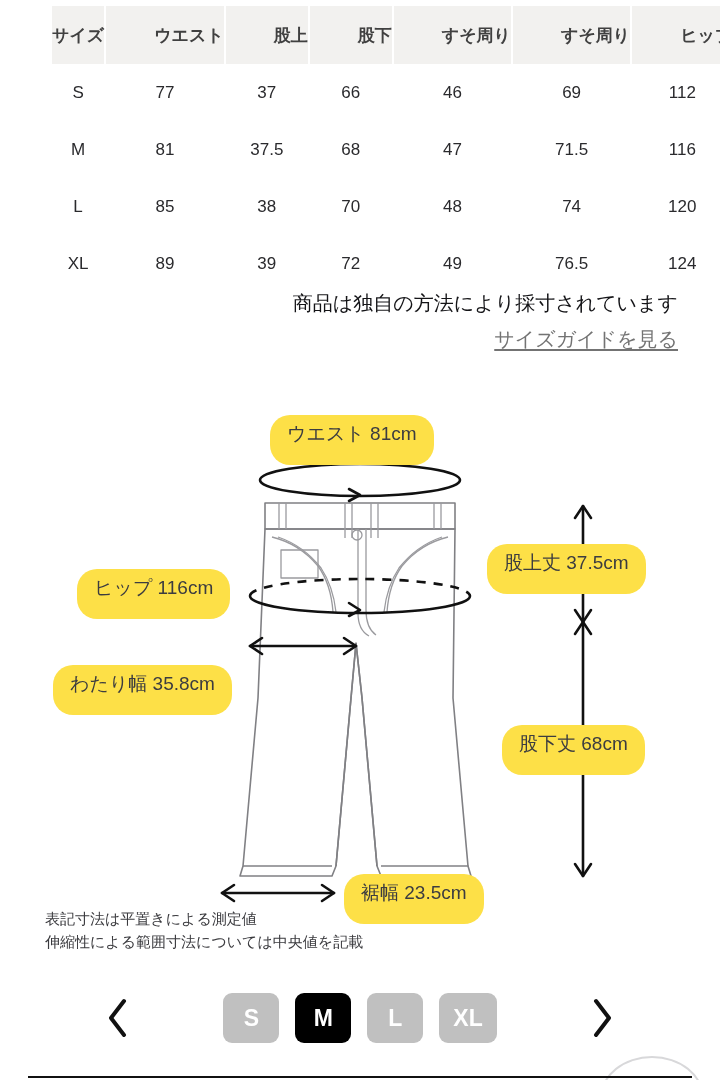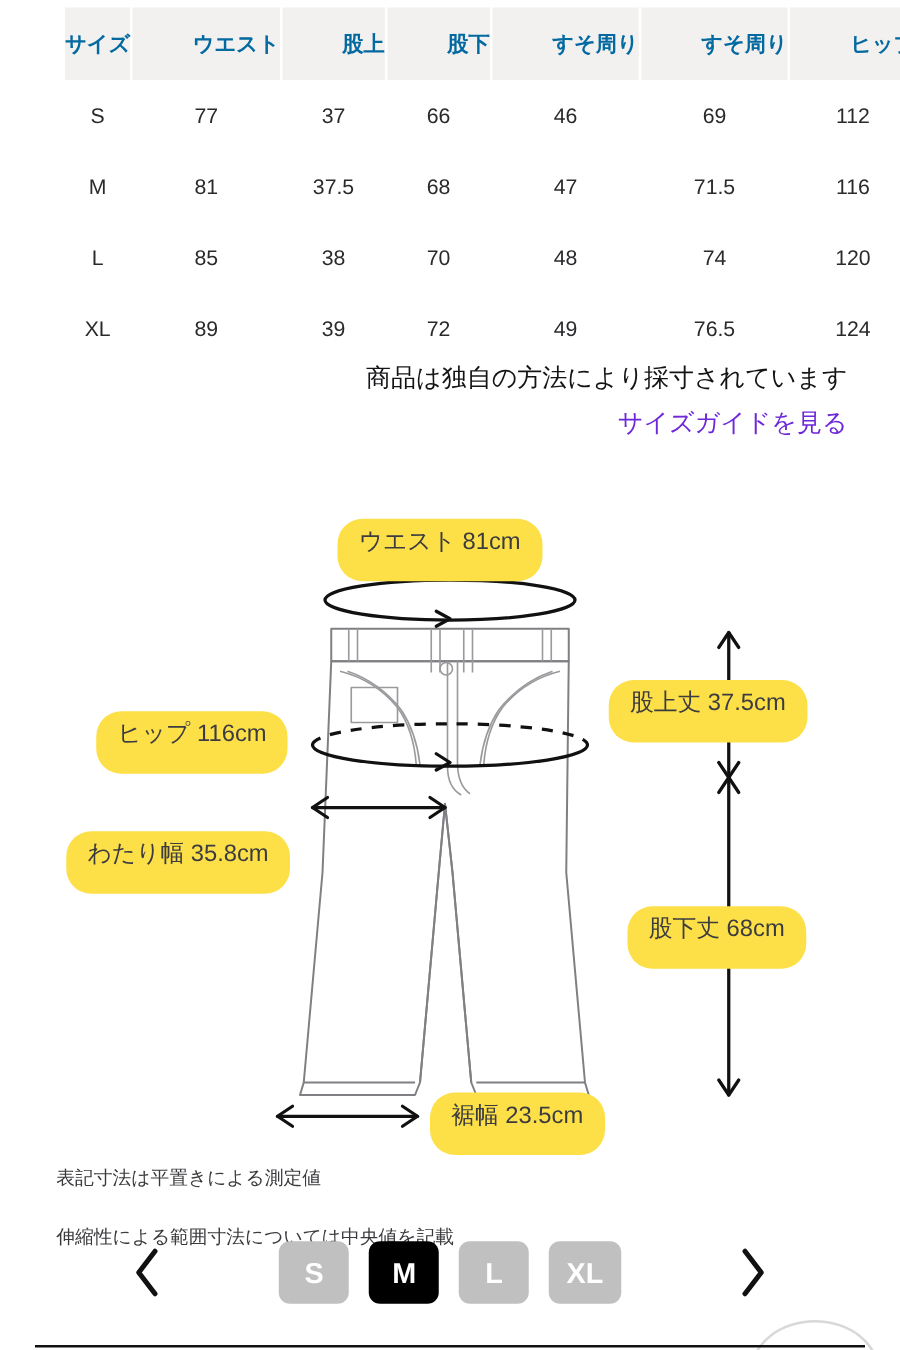--- a/index.html
+++ b/index.html
@@ -8,58 +8,58 @@
     background: #ffffff;
     font-family: "Liberation Sans", "DejaVu Sans", sans-serif;
     overflow: hidden;
   }
   #page { position: relative; width: 720px; height: 1080px; background:#fff; }
 
   
   .size-table { position:absolute; left:50px; top:6px; width:620px; }
   .size-table table { border-collapse: separate; border-spacing: 2px 0; width:100%; }
   .size-table th {
-    background:#f2f1ef; color:#0369a1;
+    background:#f2f1ef; color:#404040;
     font-size:17px; font-weight:700;
     height:58px; text-align:center; vertical-align:middle;
     letter-spacing:0px; white-space:nowrap;
   }
   .size-table td {
     background:#fff; color:#2a2a2d;
     font-size:17px; font-weight:400;
     height:57px; text-align:center; vertical-align:middle;
   }
   .size-table .col-size { width:13.3%; }
   .size-table .col-d { width:14.45%;padding-left:48px; }
 
   
   .note-block { position:absolute; right:42px; top:288px; text-align:right; }
   .note-main { font-size:20px; color:#141417; line-height:30px; white-space:nowrap; }
   .note-link {
     display:inline-block; margin-top:6px;
-    font-size:20px; color:#6d28d9; line-height:30px;
-    text-underline-offset:3px; cursor:pointer;
+    font-size:20px; color:#737373; line-height:30px;
+    text-decoration:underline; text-underline-offset:3px; cursor:pointer;
     white-space:nowrap;
   }
 
   
   .diagram { position:absolute; left:0; top:398px; width:720px; height:520px; }
   .diagram svg { display:block; }
 
   .pill {
     position:absolute;
     background:#fde047; color:#3c3c40;
     border-radius:20px;
     font-size:19px; line-height:38px; height:50px;
     padding:0 17px; white-space:nowrap;
   }
 
   
   .footnotes { position:absolute; left:45px; top:907px; }
-  .footnotes div { font-size:15px; color:#3a3a3e; line-height:23px; white-space:nowrap;margin-top:24px; }
+  .footnotes div { font-size:15px; color:#3a3a3e; line-height:23px; white-space:nowrap; }
 
   
   .selector { position:absolute; left:0; top:975px; width:720px; height:86px; }
   .chev {
     position:absolute; top:0; width:64px; height:86px;
     display:flex; align-items:center; justify-content:center; cursor:pointer;
   }
   .chev.prev { left:86px; }
   .chev.next { left:570px; }
   .chev svg { display:block; }

